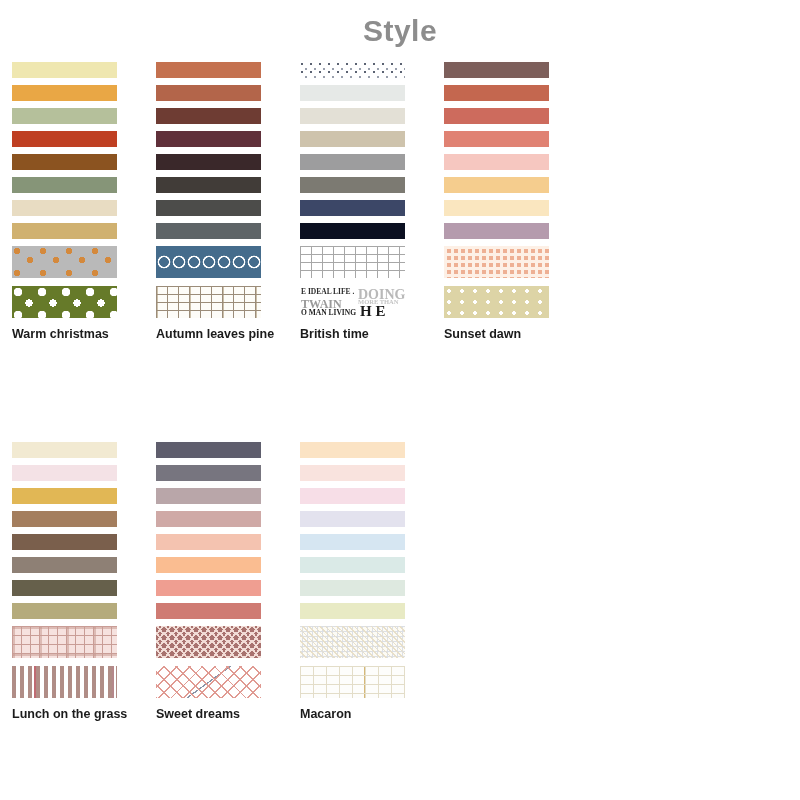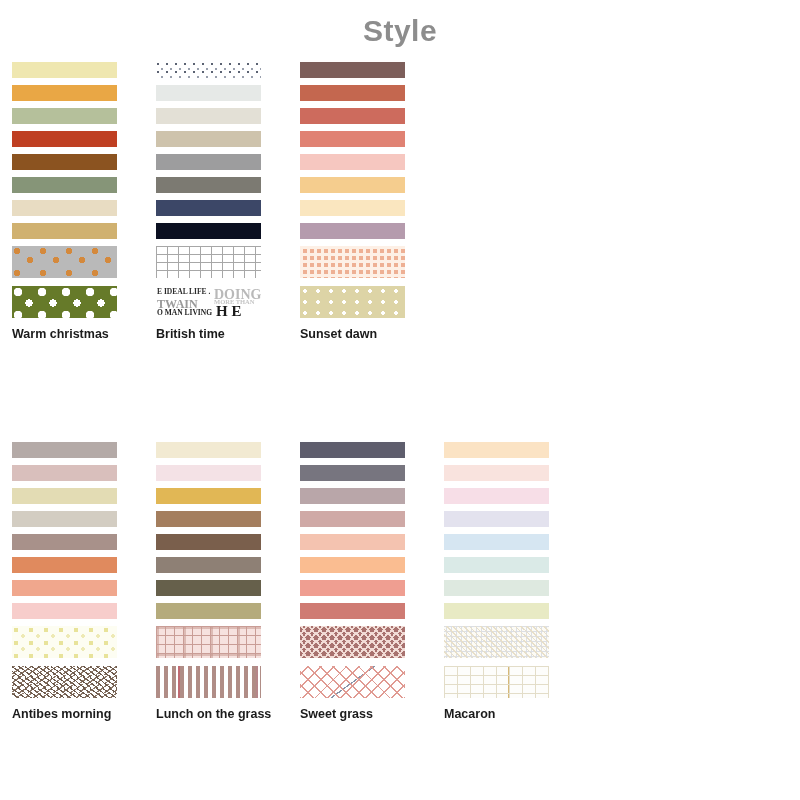--- a/index.html
+++ b/index.html
@@ -292,20 +292,35 @@
           <div class="swatch" title="#b5c09b" style="background: rgb(181, 192, 155);"></div>
           <div class="swatch" title="#bf3f22" style="background: rgb(191, 63, 34);"></div>
           <div class="swatch" title="#8b5320" style="background: rgb(139, 83, 32);"></div>
           <div class="swatch" title="#869578" style="background: rgb(134, 149, 120);"></div>
           <div class="swatch" title="#e8dcc2" style="background: rgb(232, 220, 194);"></div>
           <div class="swatch" title="#d0b170" style="background: rgb(208, 177, 112);"></div>
           <div class="swatch pattern pat-xmas"></div>
           <div class="swatch pattern pat-olivedot"></div>
         </div>
         <div class="label">Warm christmas</div>
+      </div>
+      <div class="palette">
+        <div class="swatches">
+          <div class="swatch" title="#c4714f" style="background: rgb(196, 113, 79);"></div>
+          <div class="swatch" title="#b3654a" style="background: rgb(179, 101, 74);"></div>
+          <div class="swatch" title="#6e3c33" style="background: rgb(110, 60, 51);"></div>
+          <div class="swatch" title="#60303a" style="background: rgb(96, 48, 58);"></div>
+          <div class="swatch" title="#3a282a" style="background: rgb(58, 40, 42);"></div>
+          <div class="swatch" title="#413c38" style="background: rgb(65, 60, 56);"></div>
+          <div class="swatch" title="#4c4c4a" style="background: rgb(76, 76, 74);"></div>
+          <div class="swatch" title="#5e6467" style="background: rgb(94, 100, 103);"></div>
+          <div class="swatch pattern pat-bluering"></div>
+          <div class="swatch pattern pat-grid-tan"></div>
+        </div>
+        <div class="label">Autumn leaves pine</div>
       </div>
       <div class="palette">
         <div class="swatches">
           <div class="swatch pat-speckle" title="#ffffff"></div>
           <div class="swatch" title="#e6e9e7" style="background: rgb(230, 233, 231);"></div>
           <div class="swatch" title="#e3e0d6" style="background: rgb(227, 224, 214);"></div>
           <div class="swatch" title="#cec3ac" style="background: rgb(206, 195, 172);"></div>
           <div class="swatch" title="#9d9d9e" style="background: rgb(157, 157, 158);"></div>
           <div class="swatch" title="#7c7a72" style="background: rgb(124, 122, 114);"></div>
           <div class="swatch" title="#3c4767" style="background: rgb(60, 71, 103);"></div>
@@ -334,35 +349,20 @@
           <div class="swatch" title="#b59bad" style="background: rgb(181, 155, 173);"></div>
           <div class="swatch pattern pat-peachgrid-v"></div>
           <div class="swatch pattern pat-khakidot"></div>
         </div>
         <div class="label">Sunset dawn</div>
       </div>
     </div>
   <div class="grid-row" id="row-1">
       <div class="palette">
         <div class="swatches">
-          <div class="swatch" title="#b4aaa7" style="background: rgb(180, 170, 167);"></div>
-          <div class="swatch" title="#d9bfbc" style="background: rgb(217, 191, 188);"></div>
-          <div class="swatch" title="#e3dcb4" style="background: rgb(227, 220, 180);"></div>
-          <div class="swatch" title="#d3cdc2" style="background: rgb(211, 205, 194);"></div>
-          <div class="swatch" title="#a8918a" style="background: rgb(168, 145, 138);"></div>
-          <div class="swatch" title="#e08a5e" style="background: rgb(224, 138, 94);"></div>
-          <div class="swatch" title="#f0a78d" style="background: rgb(240, 167, 141);"></div>
-          <div class="swatch" title="#f7cdcb" style="background: rgb(247, 205, 203);"></div>
-          <div class="swatch pattern pat-yellowdot"></div>
-          <div class="swatch pattern pat-dash"></div>
-        </div>
-        <div class="label">Antibes morning</div>
-      </div>
-      <div class="palette">
-        <div class="swatches">
           <div class="swatch" title="#f2ead2" style="background: rgb(242, 234, 210);"></div>
           <div class="swatch" title="#f4e2e6" style="background: rgb(244, 226, 230);"></div>
           <div class="swatch" title="#e1b755" style="background: rgb(225, 183, 85);"></div>
           <div class="swatch" title="#a47e5e" style="background: rgb(164, 126, 94);"></div>
           <div class="swatch" title="#7a5f4c" style="background: rgb(122, 95, 76);"></div>
           <div class="swatch" title="#8e8075" style="background: rgb(142, 128, 117);"></div>
           <div class="swatch" title="#66604b" style="background: rgb(102, 96, 75);"></div>
           <div class="swatch" title="#b5ab7c" style="background: rgb(181, 171, 124);"></div>
           <div class="swatch pattern pat-pinkgrid"></div>
           <div class="swatch pattern pat-note"></div>
@@ -375,21 +375,21 @@
           <div class="swatch" title="#77757f" style="background: rgb(119, 117, 127);"></div>
           <div class="swatch" title="#b9a6a9" style="background: rgb(185, 166, 169);"></div>
           <div class="swatch" title="#cfa9a6" style="background: rgb(207, 169, 166);"></div>
           <div class="swatch" title="#f4c3b0" style="background: rgb(244, 195, 176);"></div>
           <div class="swatch" title="#fabd91" style="background: rgb(250, 189, 145);"></div>
           <div class="swatch" title="#ef9e91" style="background: rgb(239, 158, 145);"></div>
           <div class="swatch" title="#cf7b73" style="background: rgb(207, 123, 115);"></div>
           <div class="swatch pattern pat-chev"></div>
           <div class="swatch pattern pat-lattice"></div>
         </div>
-        <div class="label">Sweet grass</div>
+        <div class="label">Sweet dreams</div>
       </div>
       <div class="palette">
         <div class="swatches">
           <div class="swatch" title="#fbe3c4" style="background: rgb(251, 227, 196);"></div>
           <div class="swatch" title="#f9e3de" style="background: rgb(249, 227, 222);"></div>
           <div class="swatch" title="#f7dee7" style="background: rgb(247, 222, 231);"></div>
           <div class="swatch" title="#e3e2ee" style="background: rgb(227, 226, 238);"></div>
           <div class="swatch" title="#d6e6f2" style="background: rgb(214, 230, 242);"></div>
           <div class="swatch" title="#daeae7" style="background: rgb(218, 234, 231);"></div>
           <div class="swatch" title="#dee9e0" style="background: rgb(222, 233, 224);"></div>

